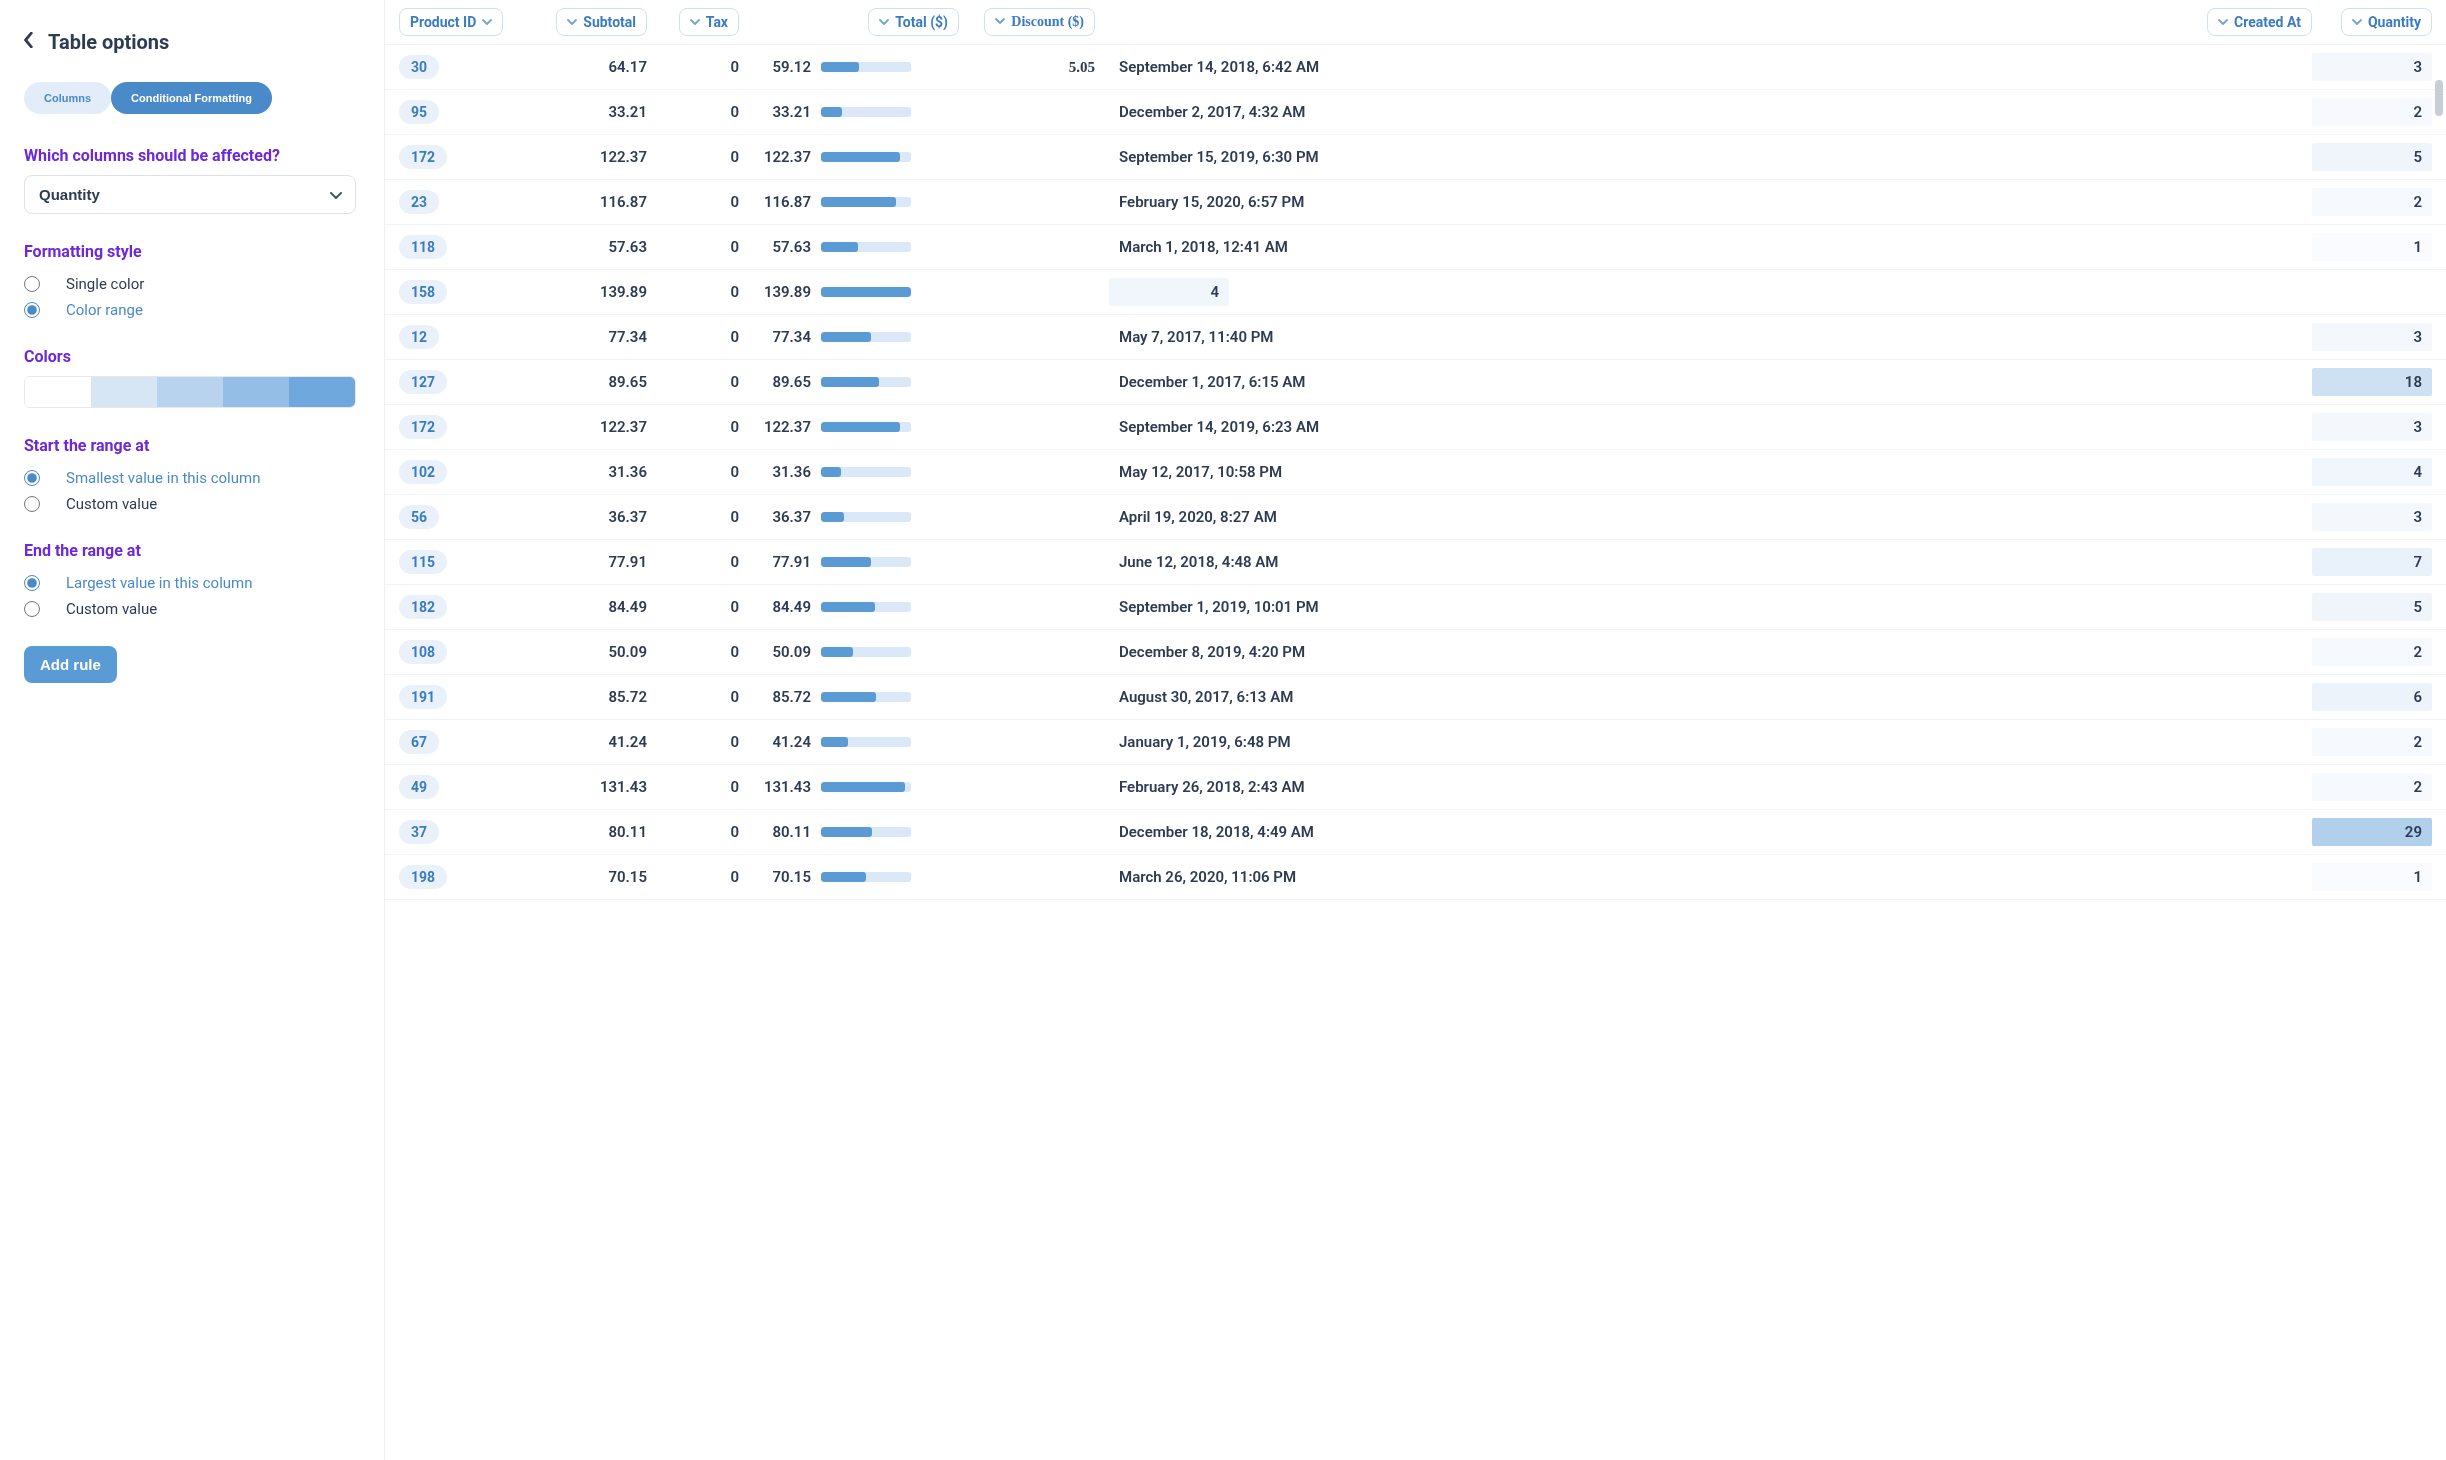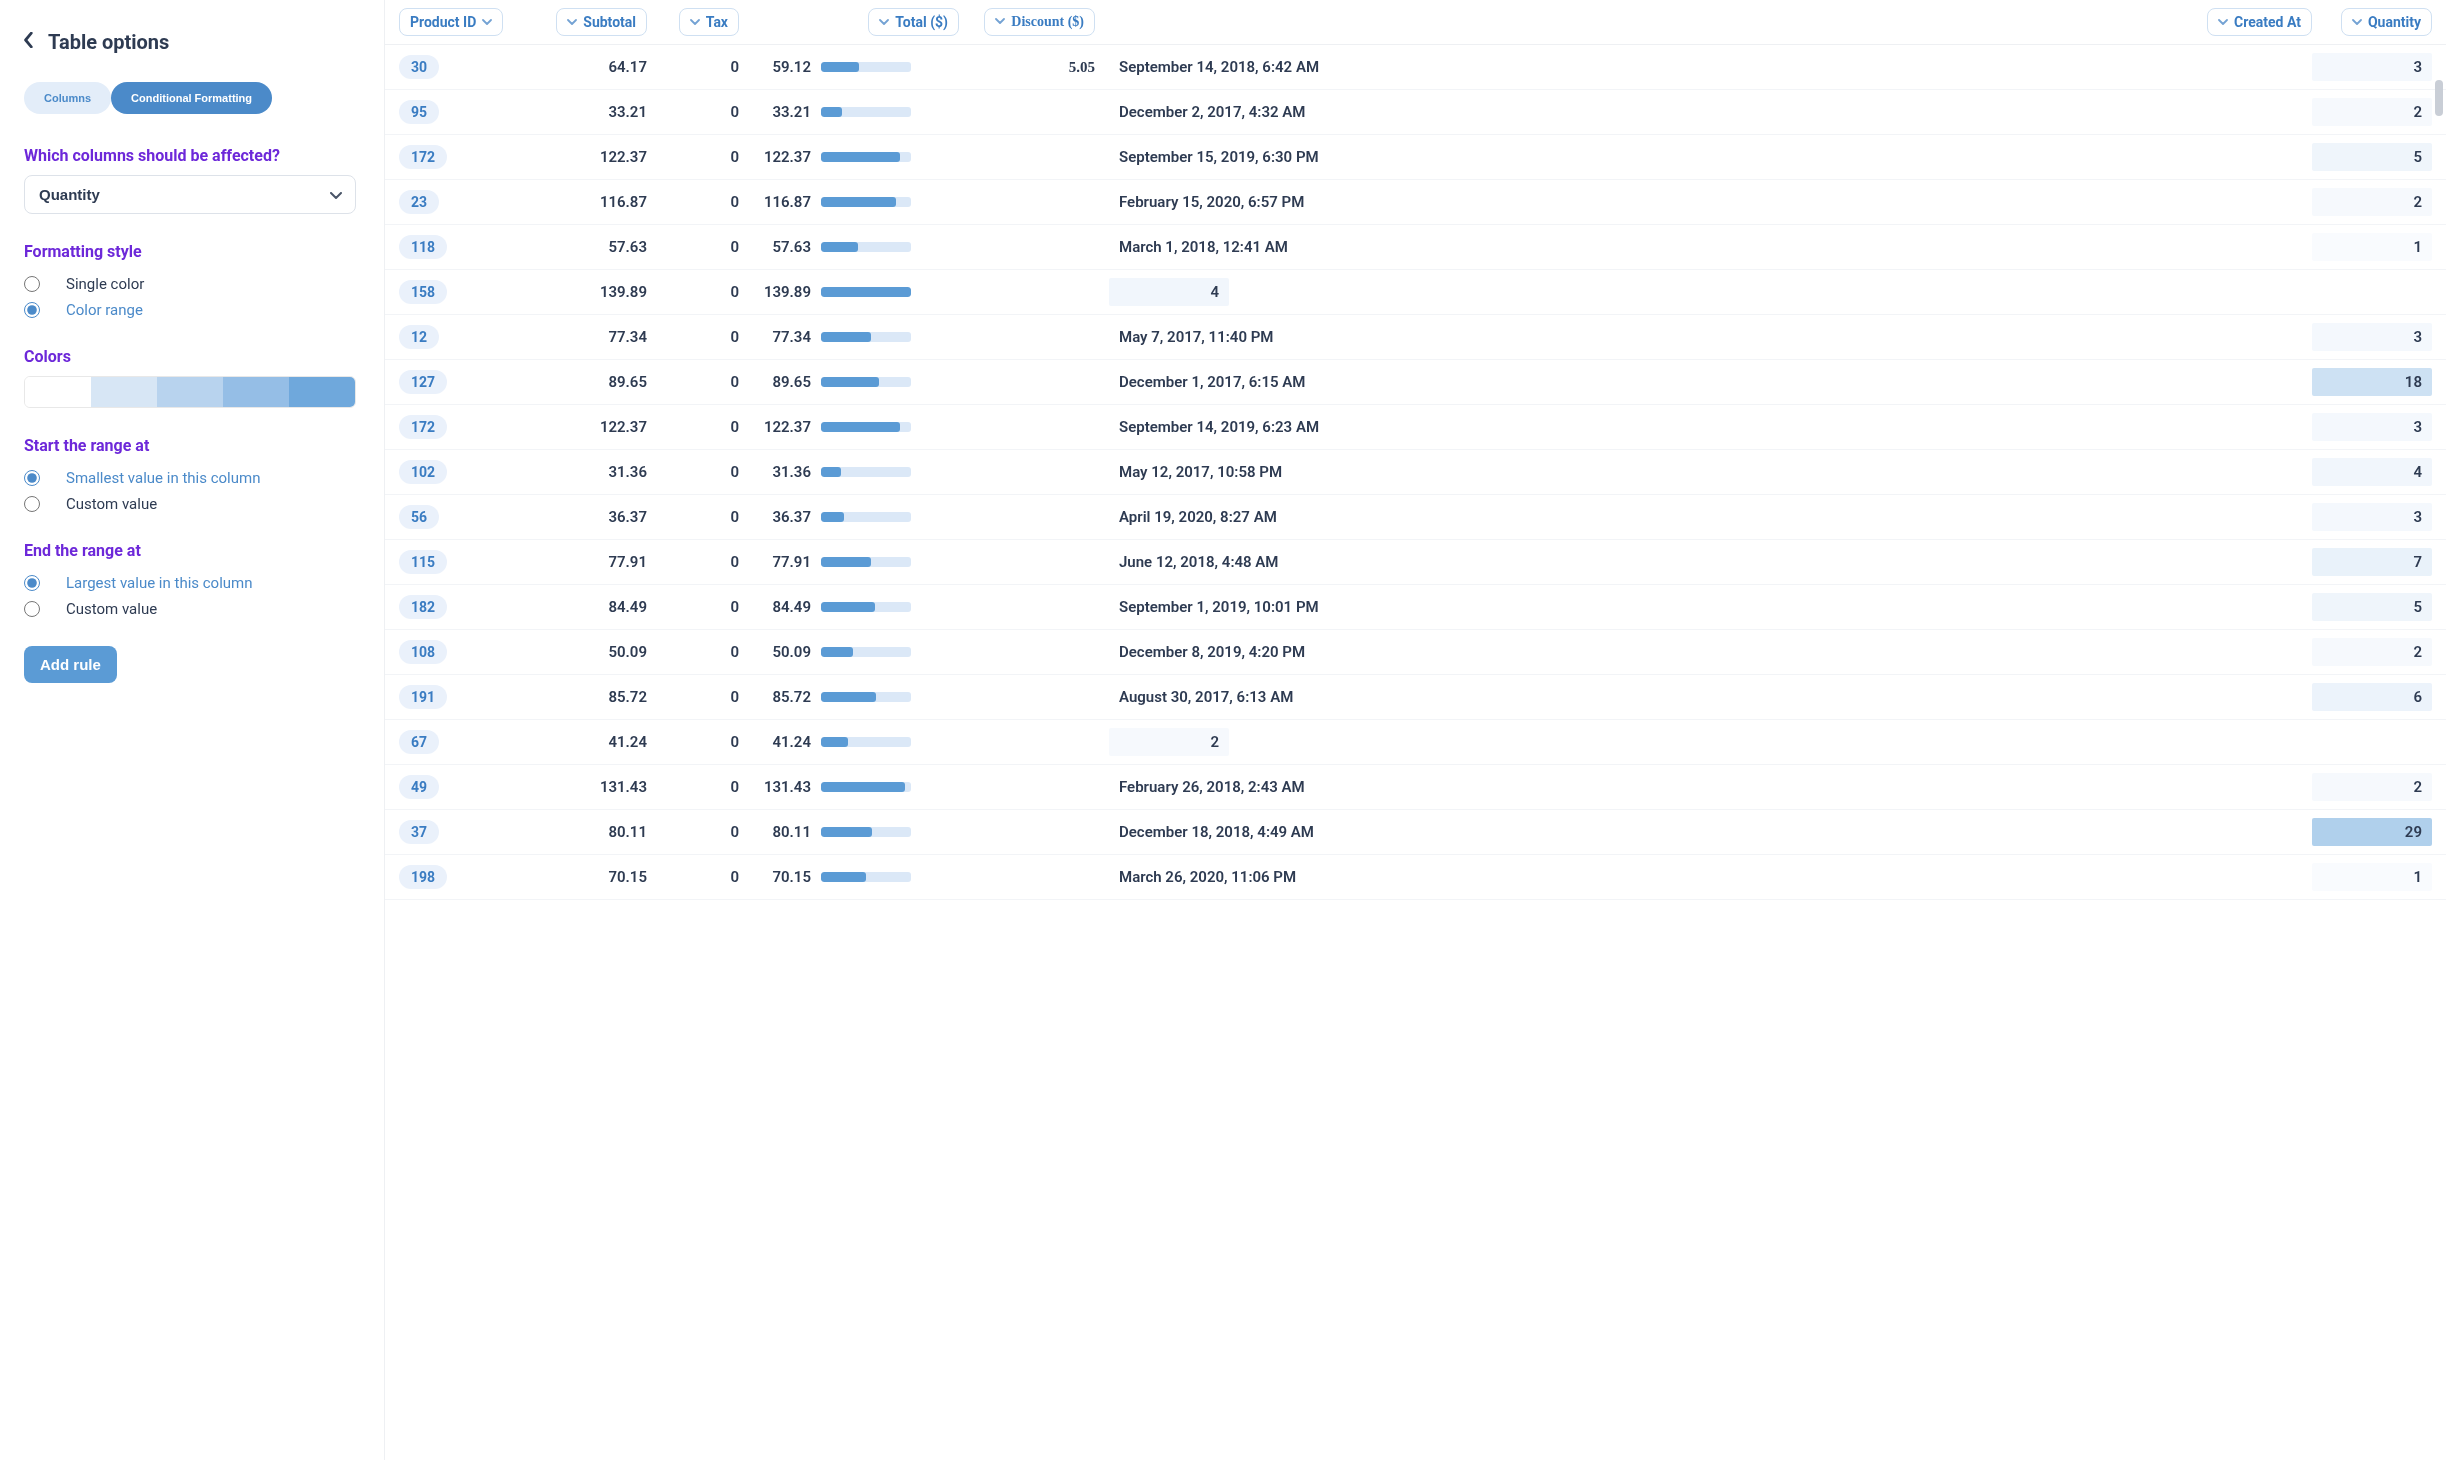--- a/index.html
+++ b/index.html
@@ -606,20 +606,21 @@
         <div class="c-product"><span class="pid-pill">67</span></div>
         <div class="c-subtotal">41.24</div>
         <div class="c-tax">0</div>
         <div class="c-total">
           <span class="val">41.24</span>
           <div class="bar-track">
             <div class="bar-fill" style="width: 29.4571%;"></div>
           </div>
         </div>
         <div class="c-discount"></div>
+        <div class="c-created">January 1, 2019, 6:48 PM</div>
         <div class="c-quantity">
           <div class="qty-cell" style="background: rgb(246, 249, 253);">2</div>
         </div>
       </div>
       <div class="row">
         <div class="c-product"><span class="pid-pill">49</span></div>
         <div class="c-subtotal">131.43</div>
         <div class="c-tax">0</div>
         <div class="c-total">
           <span class="val">131.43</span>

